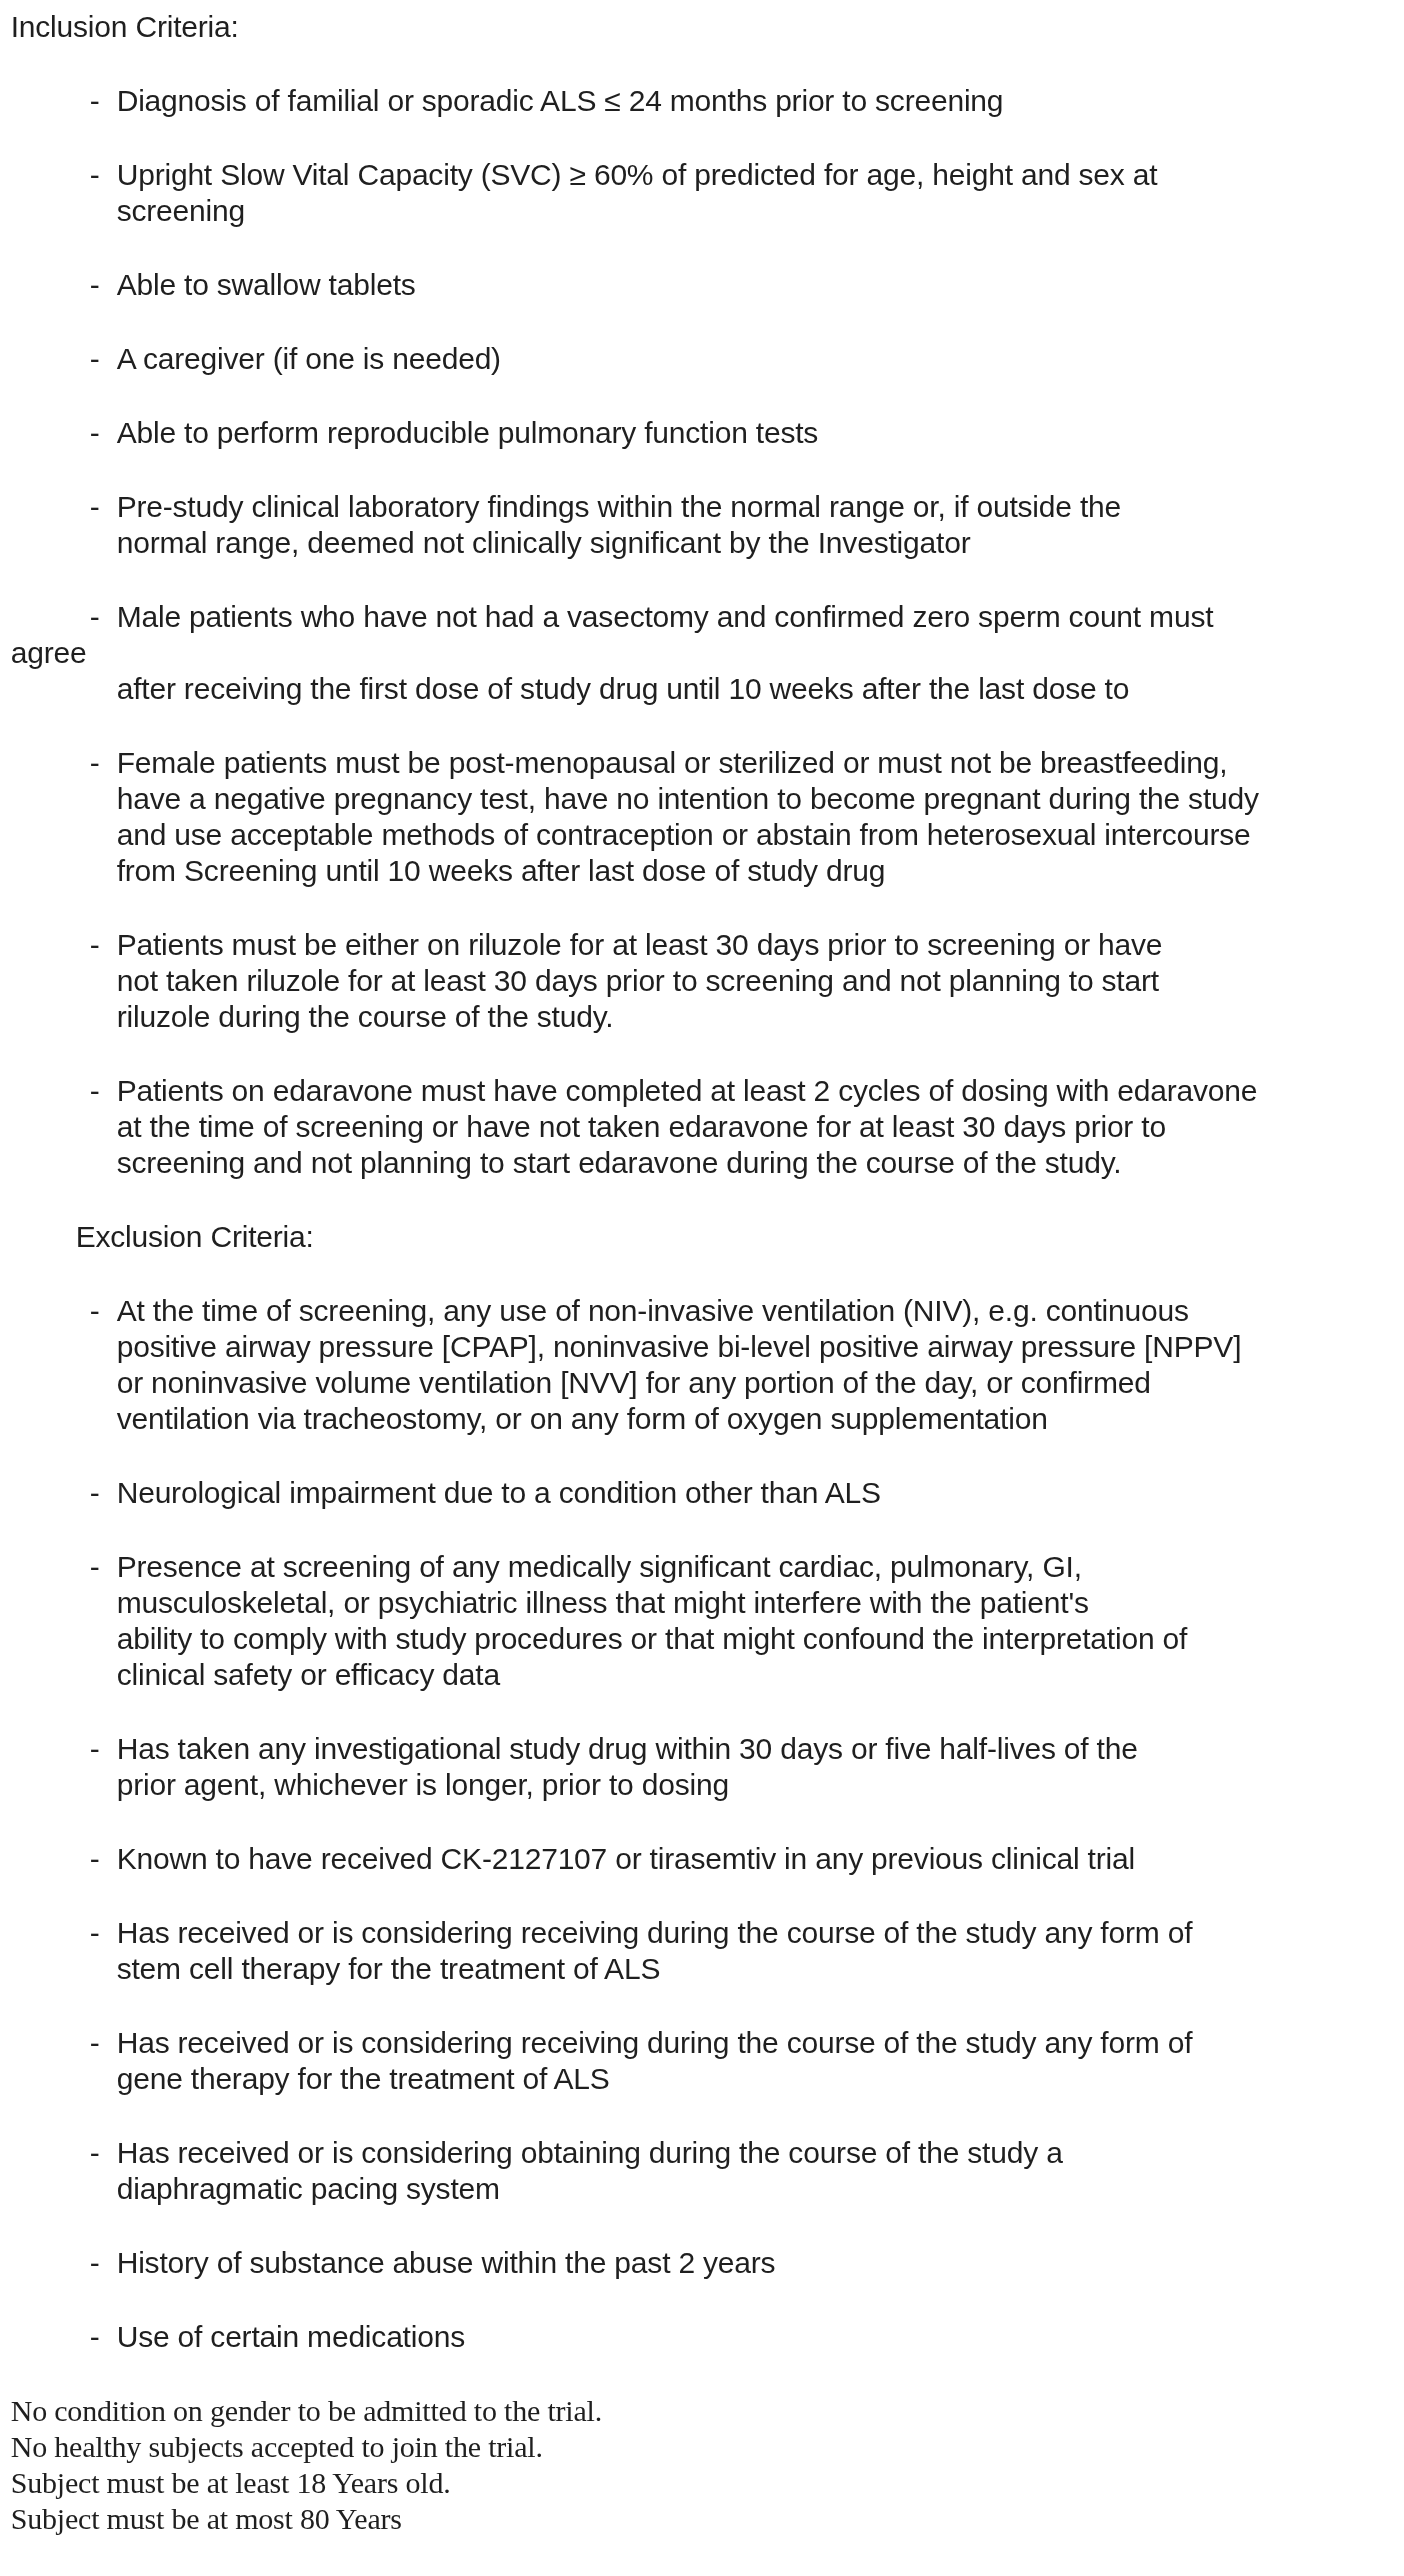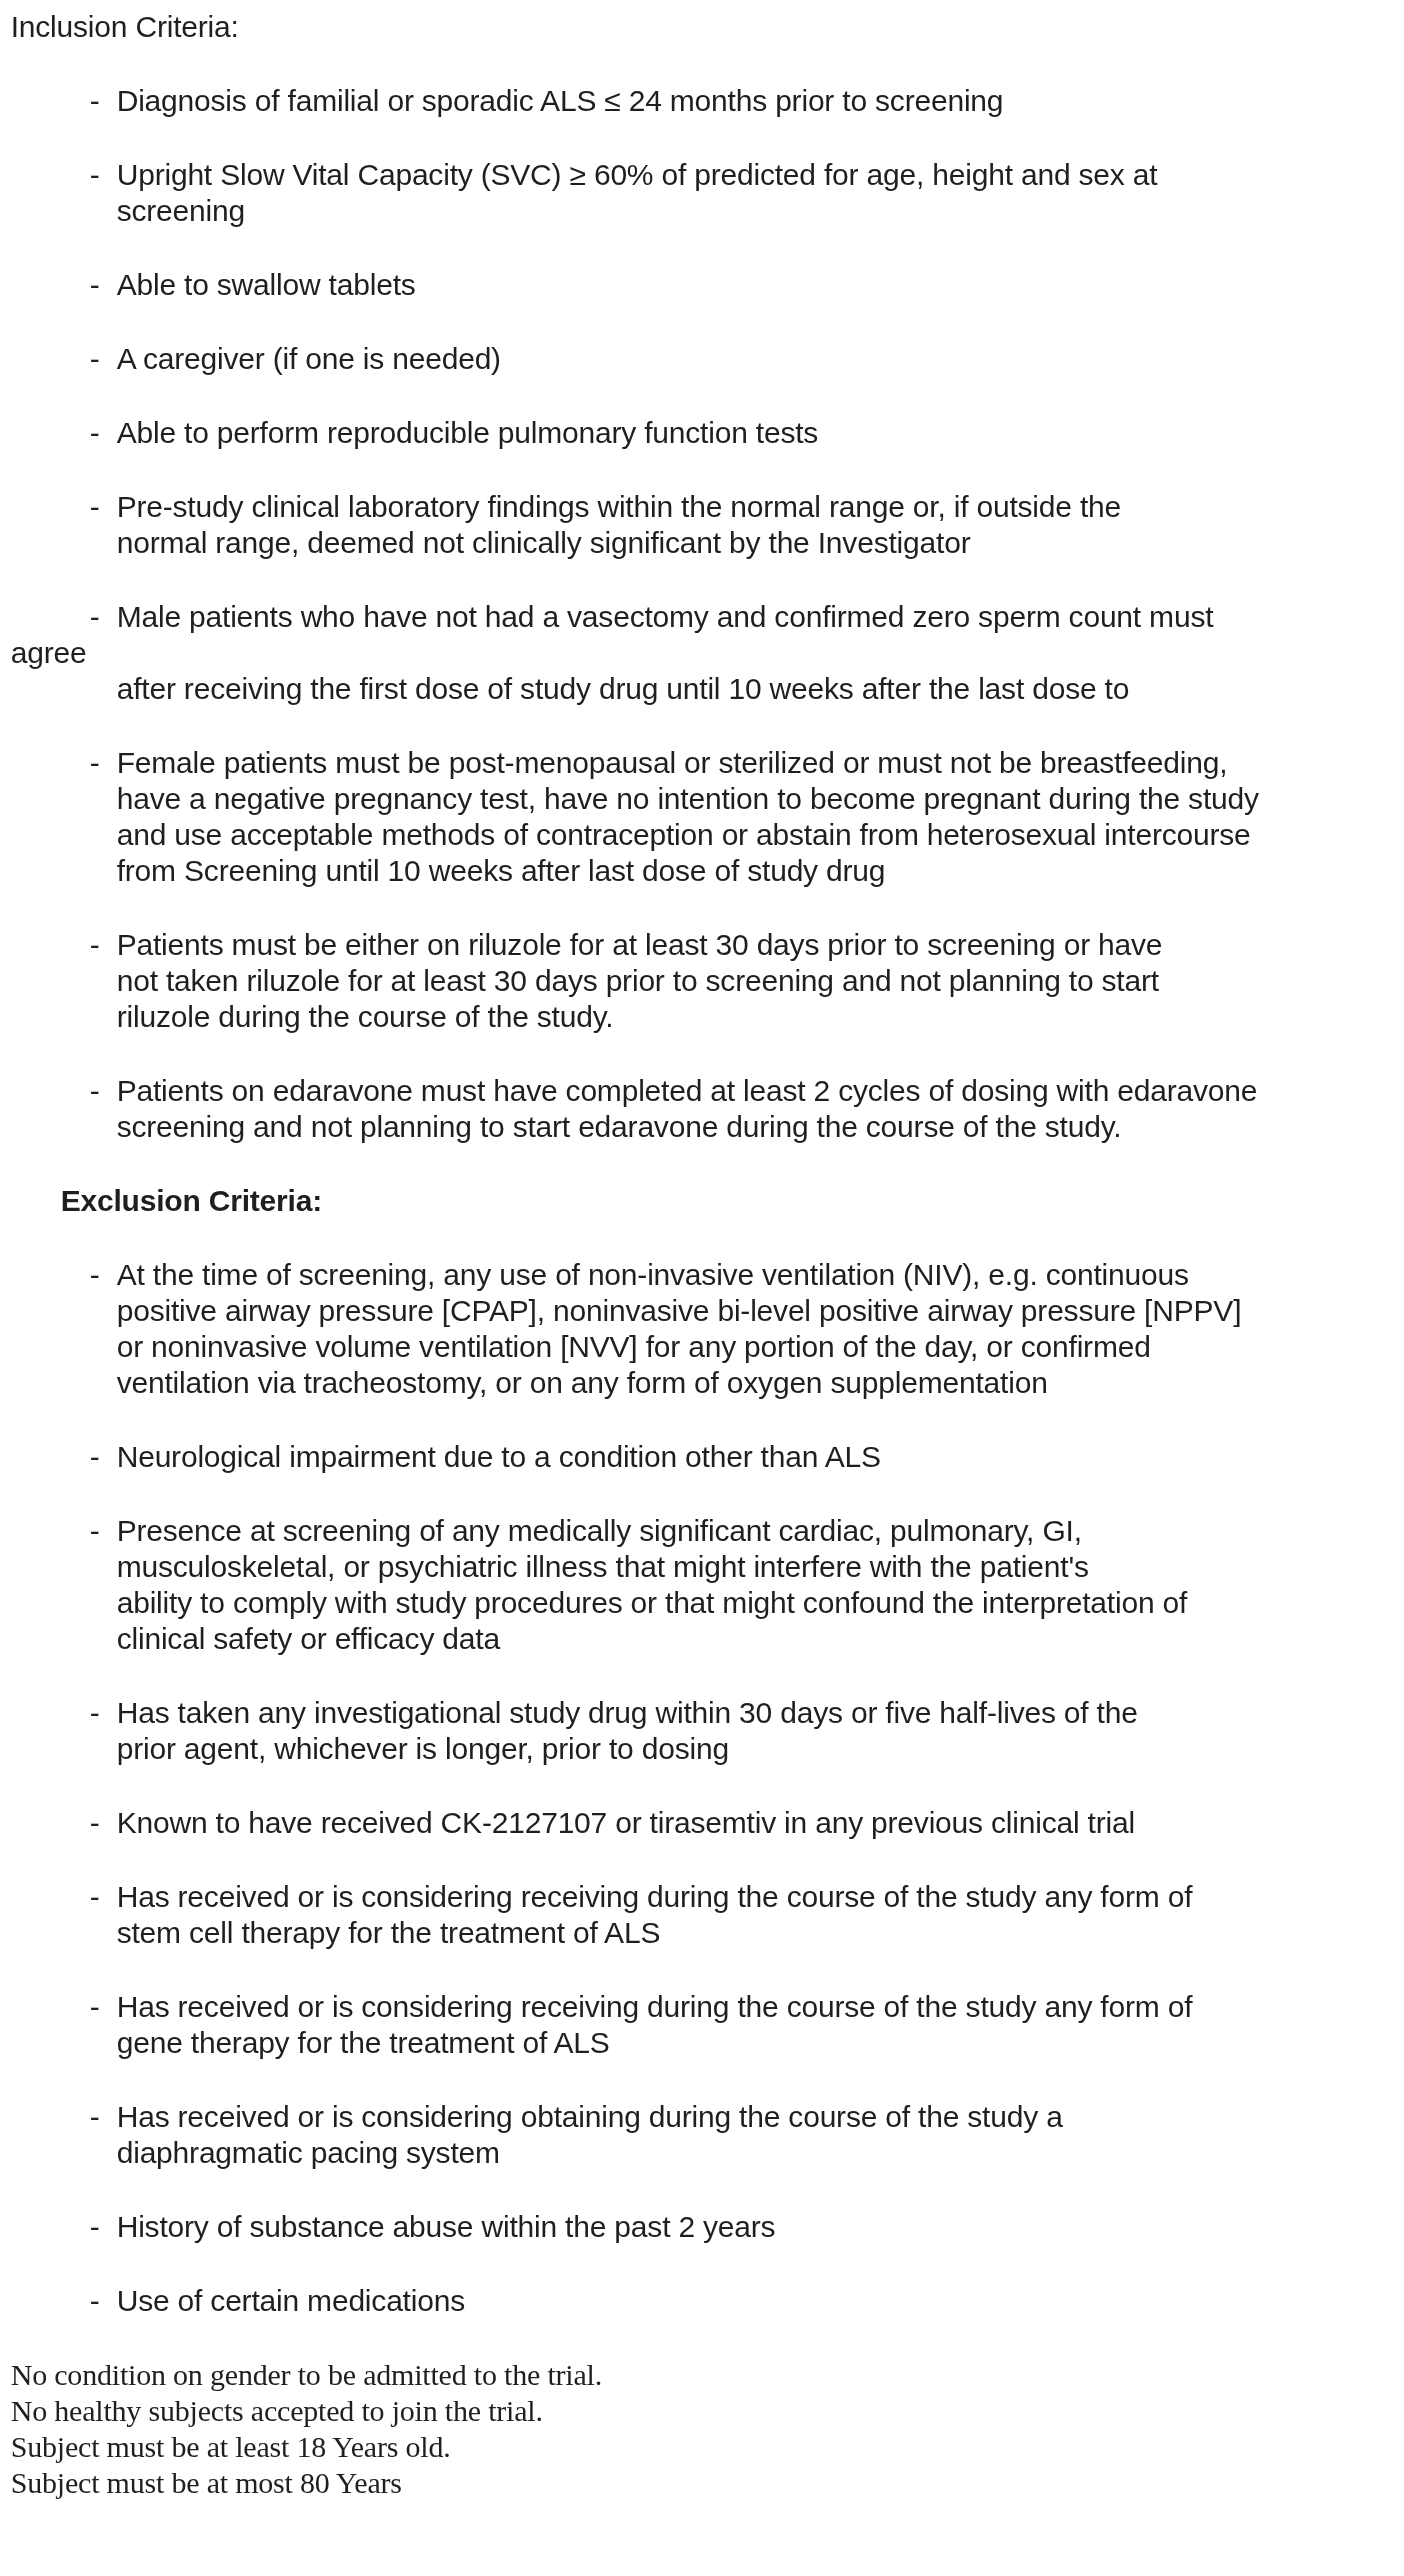--- a/index.html
+++ b/index.html
@@ -18,22 +18,21 @@
     letter-spacing: -0.2px;
   }
   .doc {
     padding: 9px 0 0 10.7px;
   }
   .section-heading {
     margin: 0 0 38px 0;
     white-space: pre;
   }
   .section-heading--exclusion {
-    margin-left: 50px;
-    font-weight: bold;
+    margin-left: 65px;
   }
   .bullet {
     position: relative;
     margin: 0 0 38px 0;
     padding-left: 106px;
   }
   .bullet .dash {
     position: absolute;
     left: 79px;
     top: 0;
@@ -97,20 +96,21 @@
       </div>
       <div class="bullet">
         <span class="dash">-</span>
         <div class="line">Patients must be either on riluzole for at least 30 days prior to screening or have</div>
         <div class="line">not taken riluzole for at least 30 days prior to screening and not planning to start</div>
         <div class="line">riluzole during the course of the study.</div>
       </div>
       <div class="bullet">
         <span class="dash">-</span>
         <div class="line">Patients on edaravone must have completed at least 2 cycles of dosing with edaravone</div>
+        <div class="line">at the time of screening or have not taken edaravone for at least 30 days prior to</div>
         <div class="line">screening and not planning to start edaravone during the course of the study.</div>
       </div>
     </div>
 
   <div class="section-heading section-heading--exclusion">Exclusion Criteria:</div>
 
   <div id="exclusion-list">
       <div class="bullet">
         <span class="dash">-</span>
         <div class="line">At the time of screening, any use of non-invasive ventilation (NIV), e.g. continuous</div>

